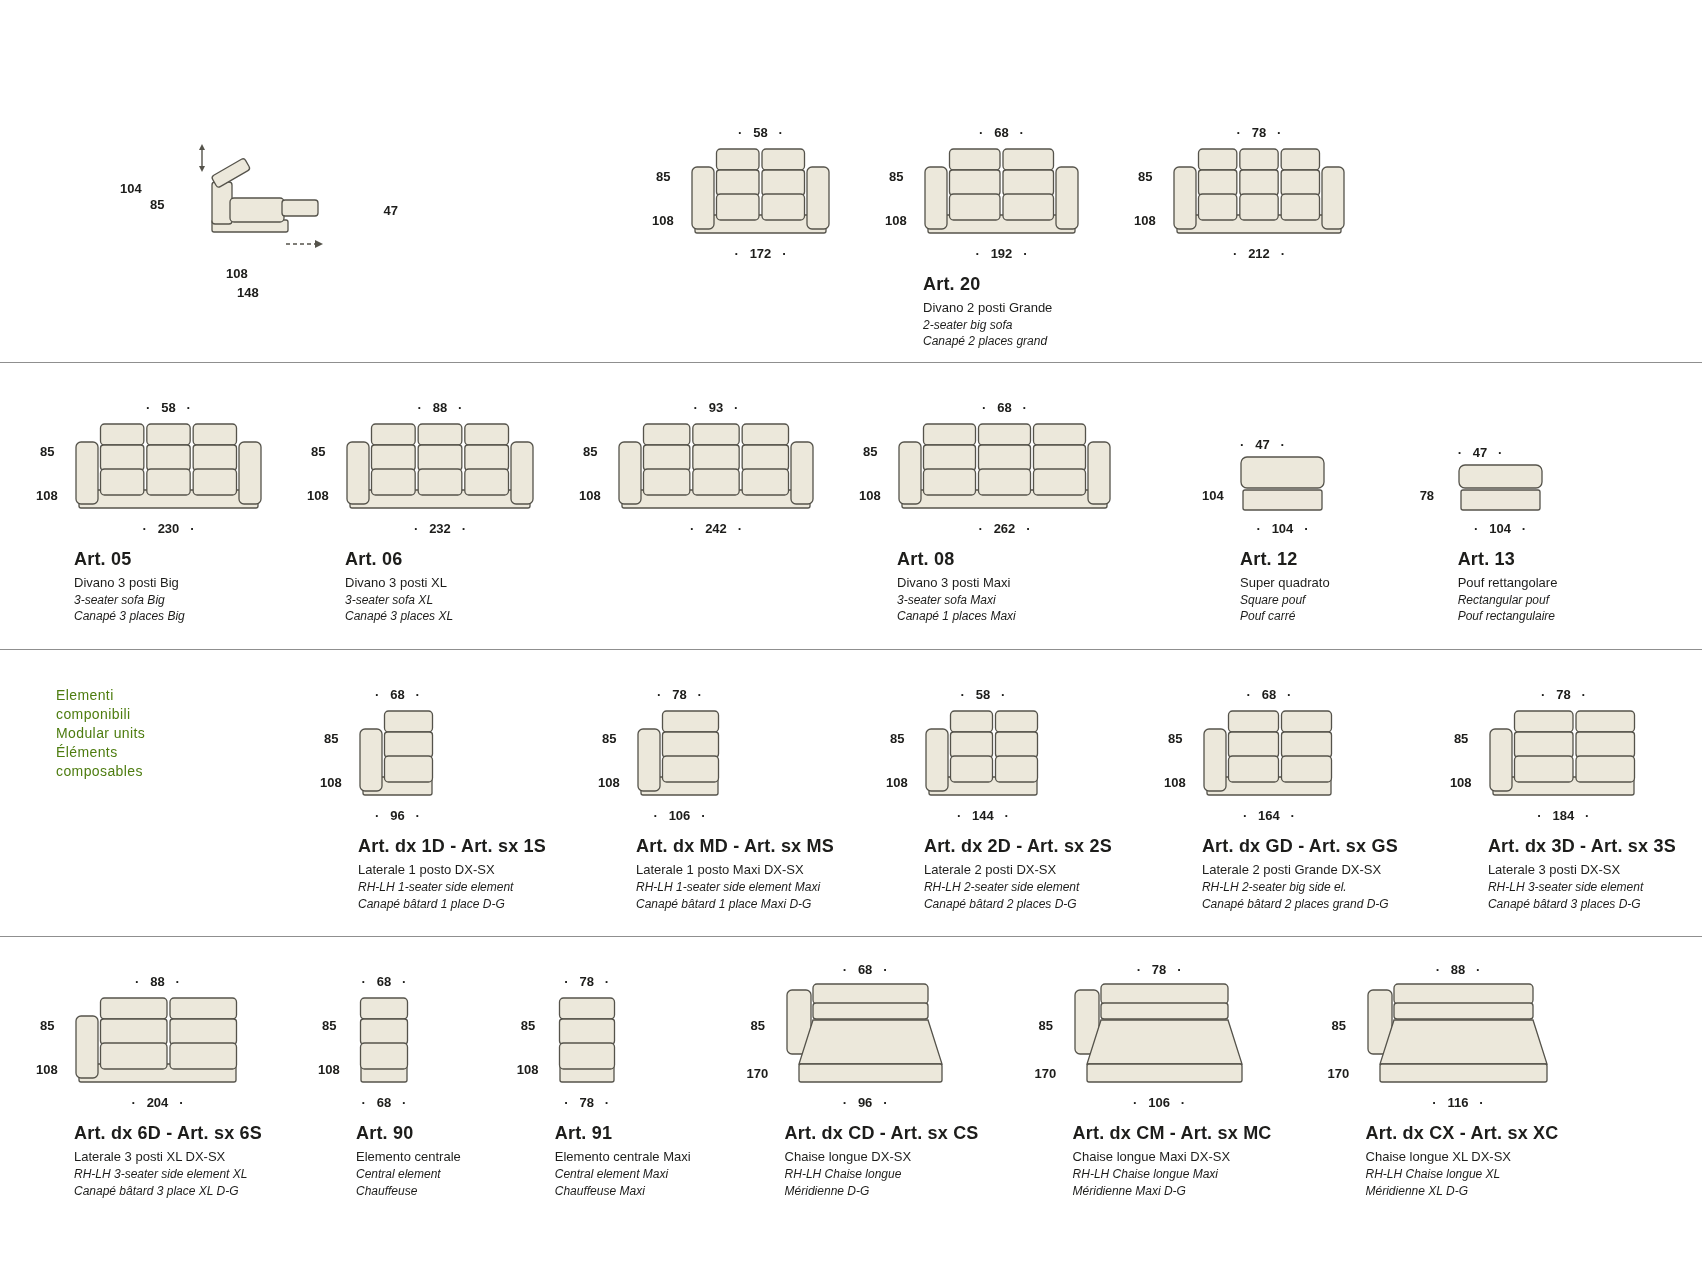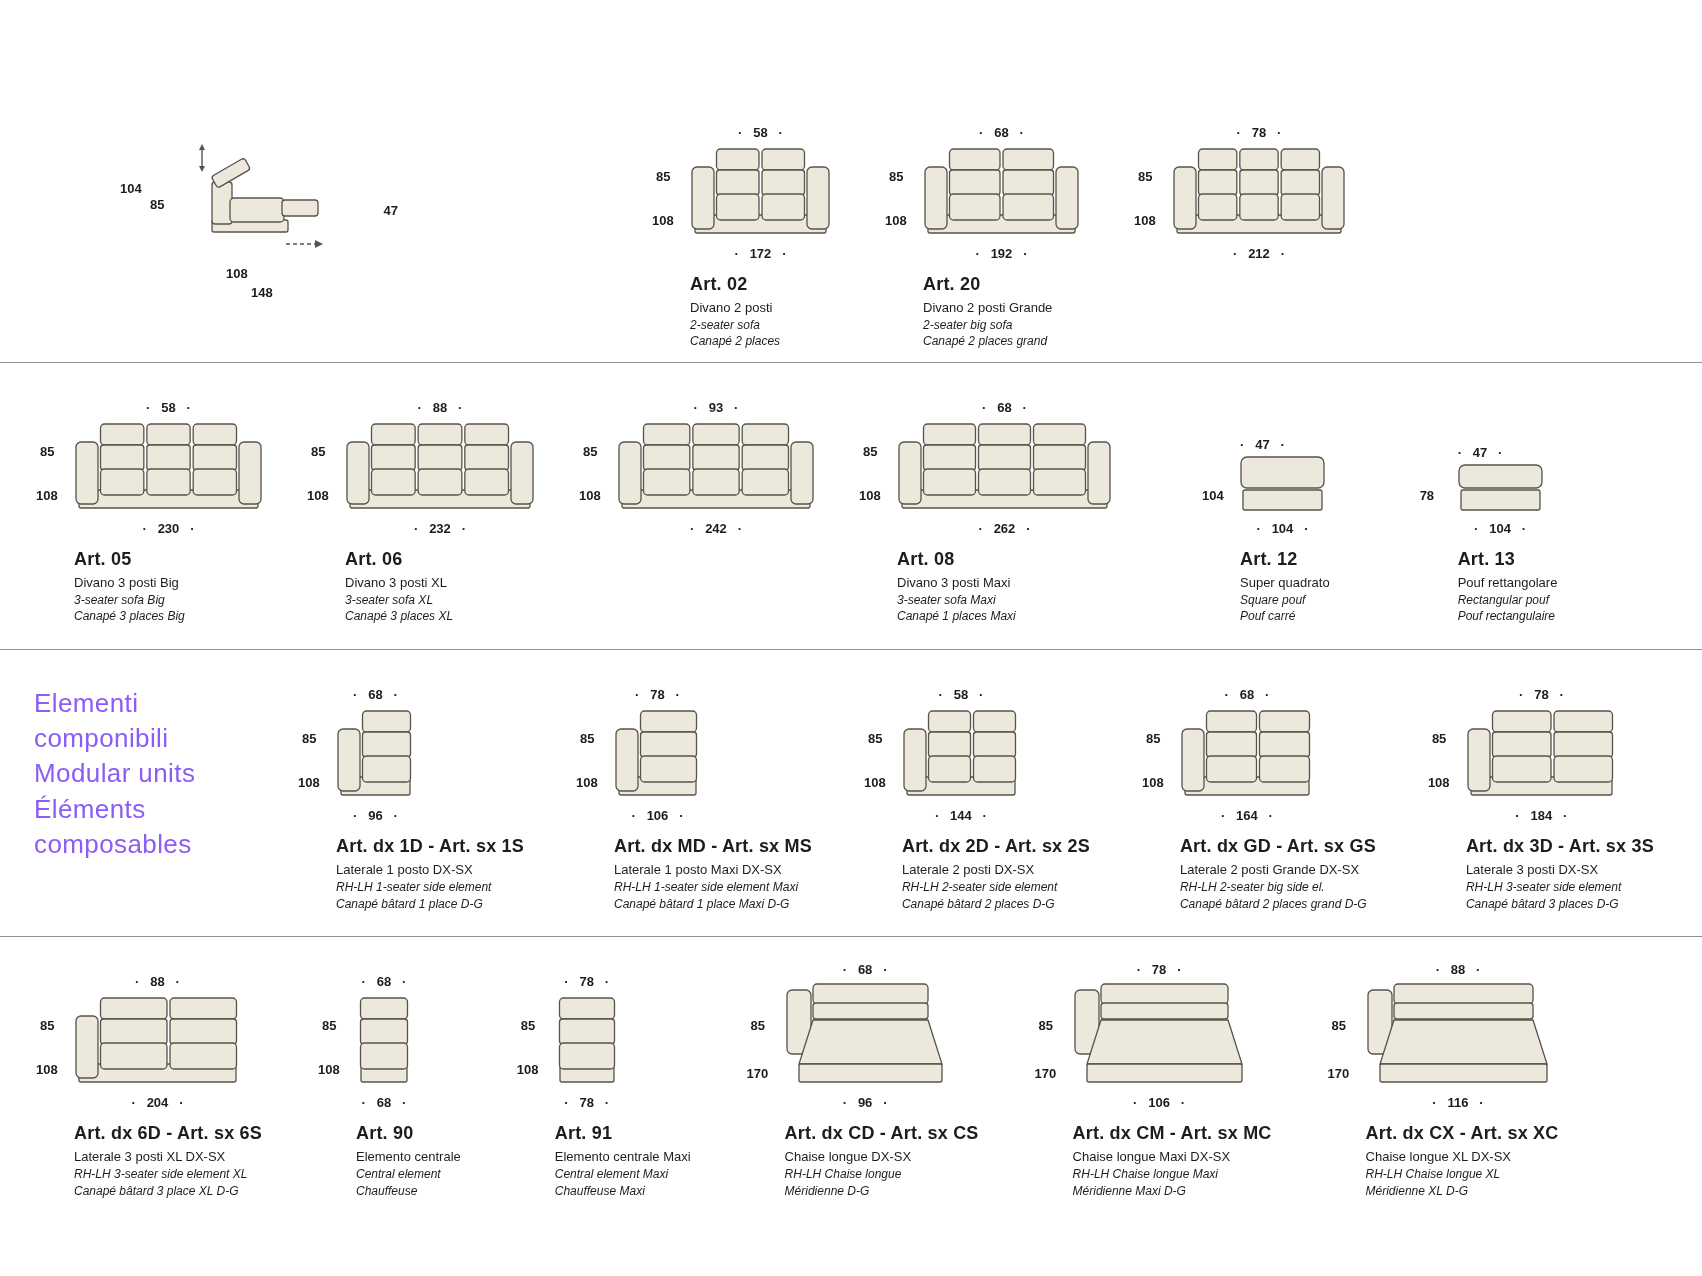--- a/index.html
+++ b/index.html
@@ -58,42 +58,42 @@
   .d-pouf .dim-top { align-self: flex-start; padding-left: 0; }
 
   .caption { margin-left: 44px; margin-top: 10px; max-width: 240px; }
   .art  { font-size: 18px; font-weight: bold; margin-bottom: 4px; letter-spacing: .2px; }
   .name-it { font-size: 13px; line-height: 1.35; }
   .name-en, .name-fr { font-size: 12px; font-style: italic; line-height: 1.4; }
 
   .modular-label {
     flex: 0 0 auto;
     width: 212px;
-    margin-left: 4px;
+    margin-left: 26px;
     padding-top: 12px;
-    font-size: 26px;
+    font-size: 14px;
     line-height: 1.35;
-    color: #8b5cf6;
+    color: #4d7c0f;
     letter-spacing: .4px;
   }
 
   
   .legend {
     position: relative;
     flex: 0 0 auto;
     margin-left: 90px;
     margin-right: 200px;
     padding: 30px 34px 0 48px;
   }
   .lg-h   { position: absolute; left: 0;   top: 70px; }
   .lg-sh  { position: absolute; left: 30px; top: 86px; }
   .lg-ext { position: absolute; right: 0;  top: 92px; }
   .legend-bottom { margin-top: 6px; padding-left: 58px; }
   .legend-bottom .dim { display: block; padding: 3px 0; }
-  .legend-bottom .dim + .dim { margin-left: 25px; }
+  .legend-bottom .dim + .dim { margin-left: 11px; }
 </style>
 </head>
 <body>
 
 <section class="row row-0">
   <div class="legend">
     <span class="dim lg-h">104</span>
     <span class="dim lg-sh">85</span>
     <span class="dim lg-ext">47</span>
     <div class="svg-slot" id="legend-slot">
@@ -133,26 +133,20 @@
               <rect x="26.5" y="27" width="42.5" height="25" rx="3" fill="#ece8db" stroke="#55534b" stroke-width="1.3"></rect>
               <rect x="26.5" y="51" width="42.5" height="26" rx="4" fill="#ece8db" stroke="#55534b" stroke-width="1.3"></rect>
               <rect x="72" y="6" width="42.5" height="21" rx="4" fill="#ece8db" stroke="#55534b" stroke-width="1.3"></rect>
               <rect x="72" y="27" width="42.5" height="25" rx="3" fill="#ece8db" stroke="#55534b" stroke-width="1.3"></rect>
               <rect x="72" y="51" width="42.5" height="26" rx="4" fill="#ece8db" stroke="#55534b" stroke-width="1.3"></rect>
             </svg>
           </span>
           <span class="dim dim-bottom">172</span>
         </div>
       </div>
-      <div class="caption">
-        <div class="art">Art. 02</div>
-        <div class="name-it">Divano 2 posti</div>
-        <div class="name-en">2-seater sofa</div>
-        <div class="name-fr">Canapé 2 places</div>
-      </div>
     </div>
 
     <div class="item d-sofa">
       <div class="drawing-area">
         <span class="dim dim-left-upper">85</span>
         <span class="dim dim-left-lower">108</span>
         <div class="svg-holder">
           <span class="dim dim-top">68</span>
           <span class="svg-slot">
             <svg width="157" height="100" viewBox="0 0 157 100" xmlns="http://www.w3.org/2000/svg">

